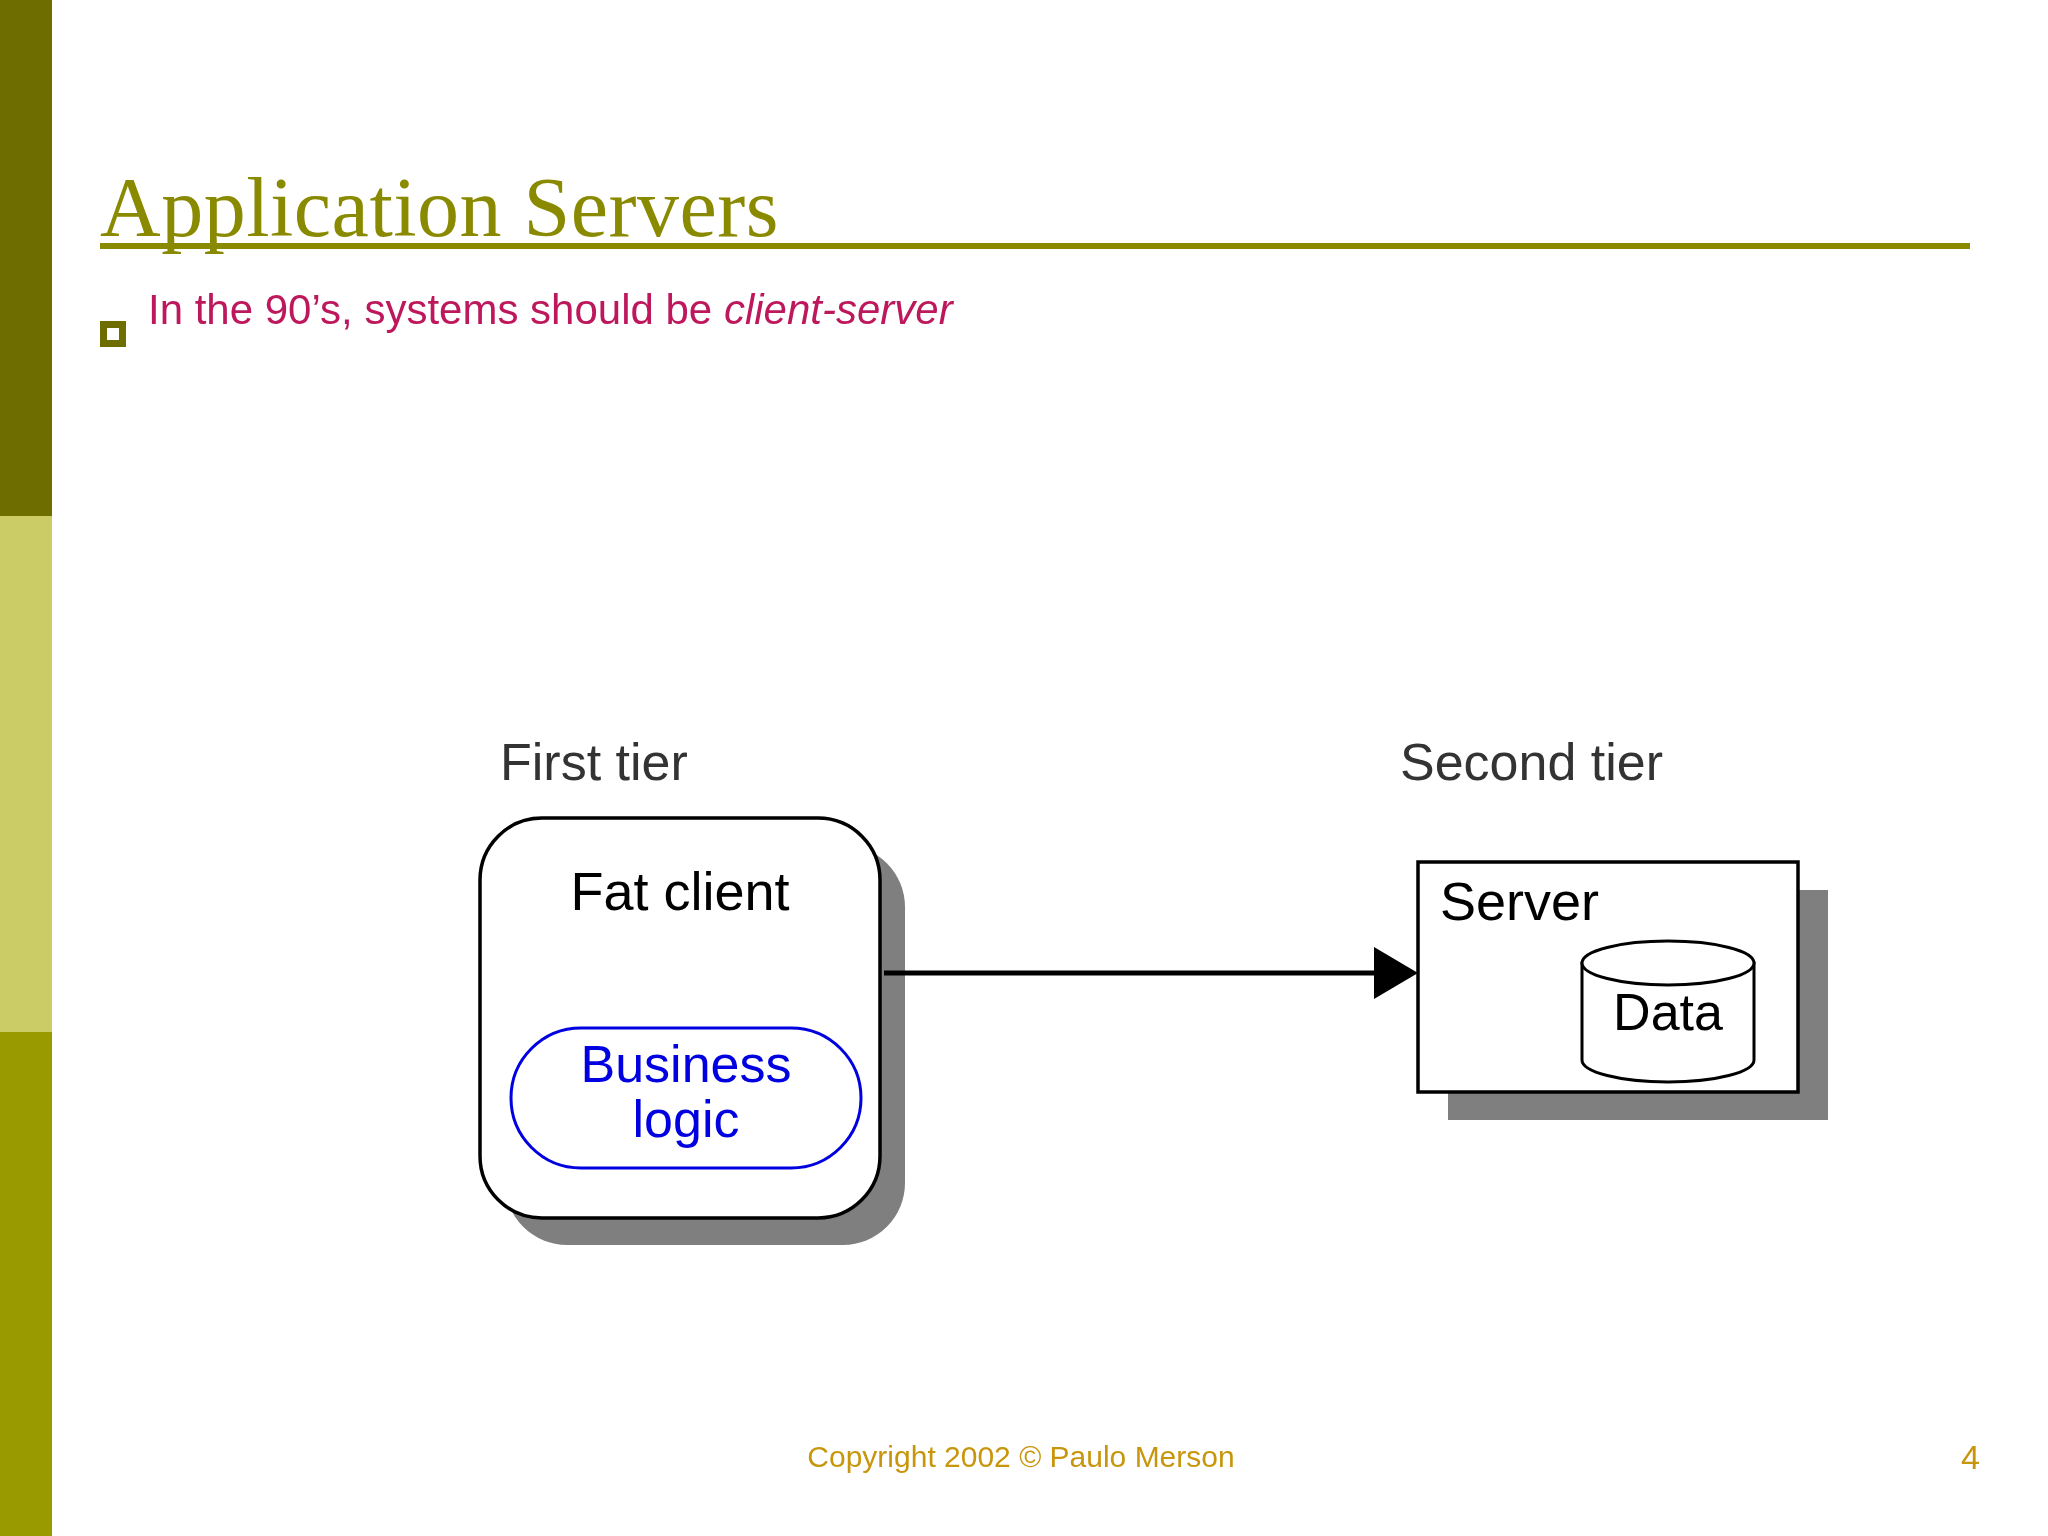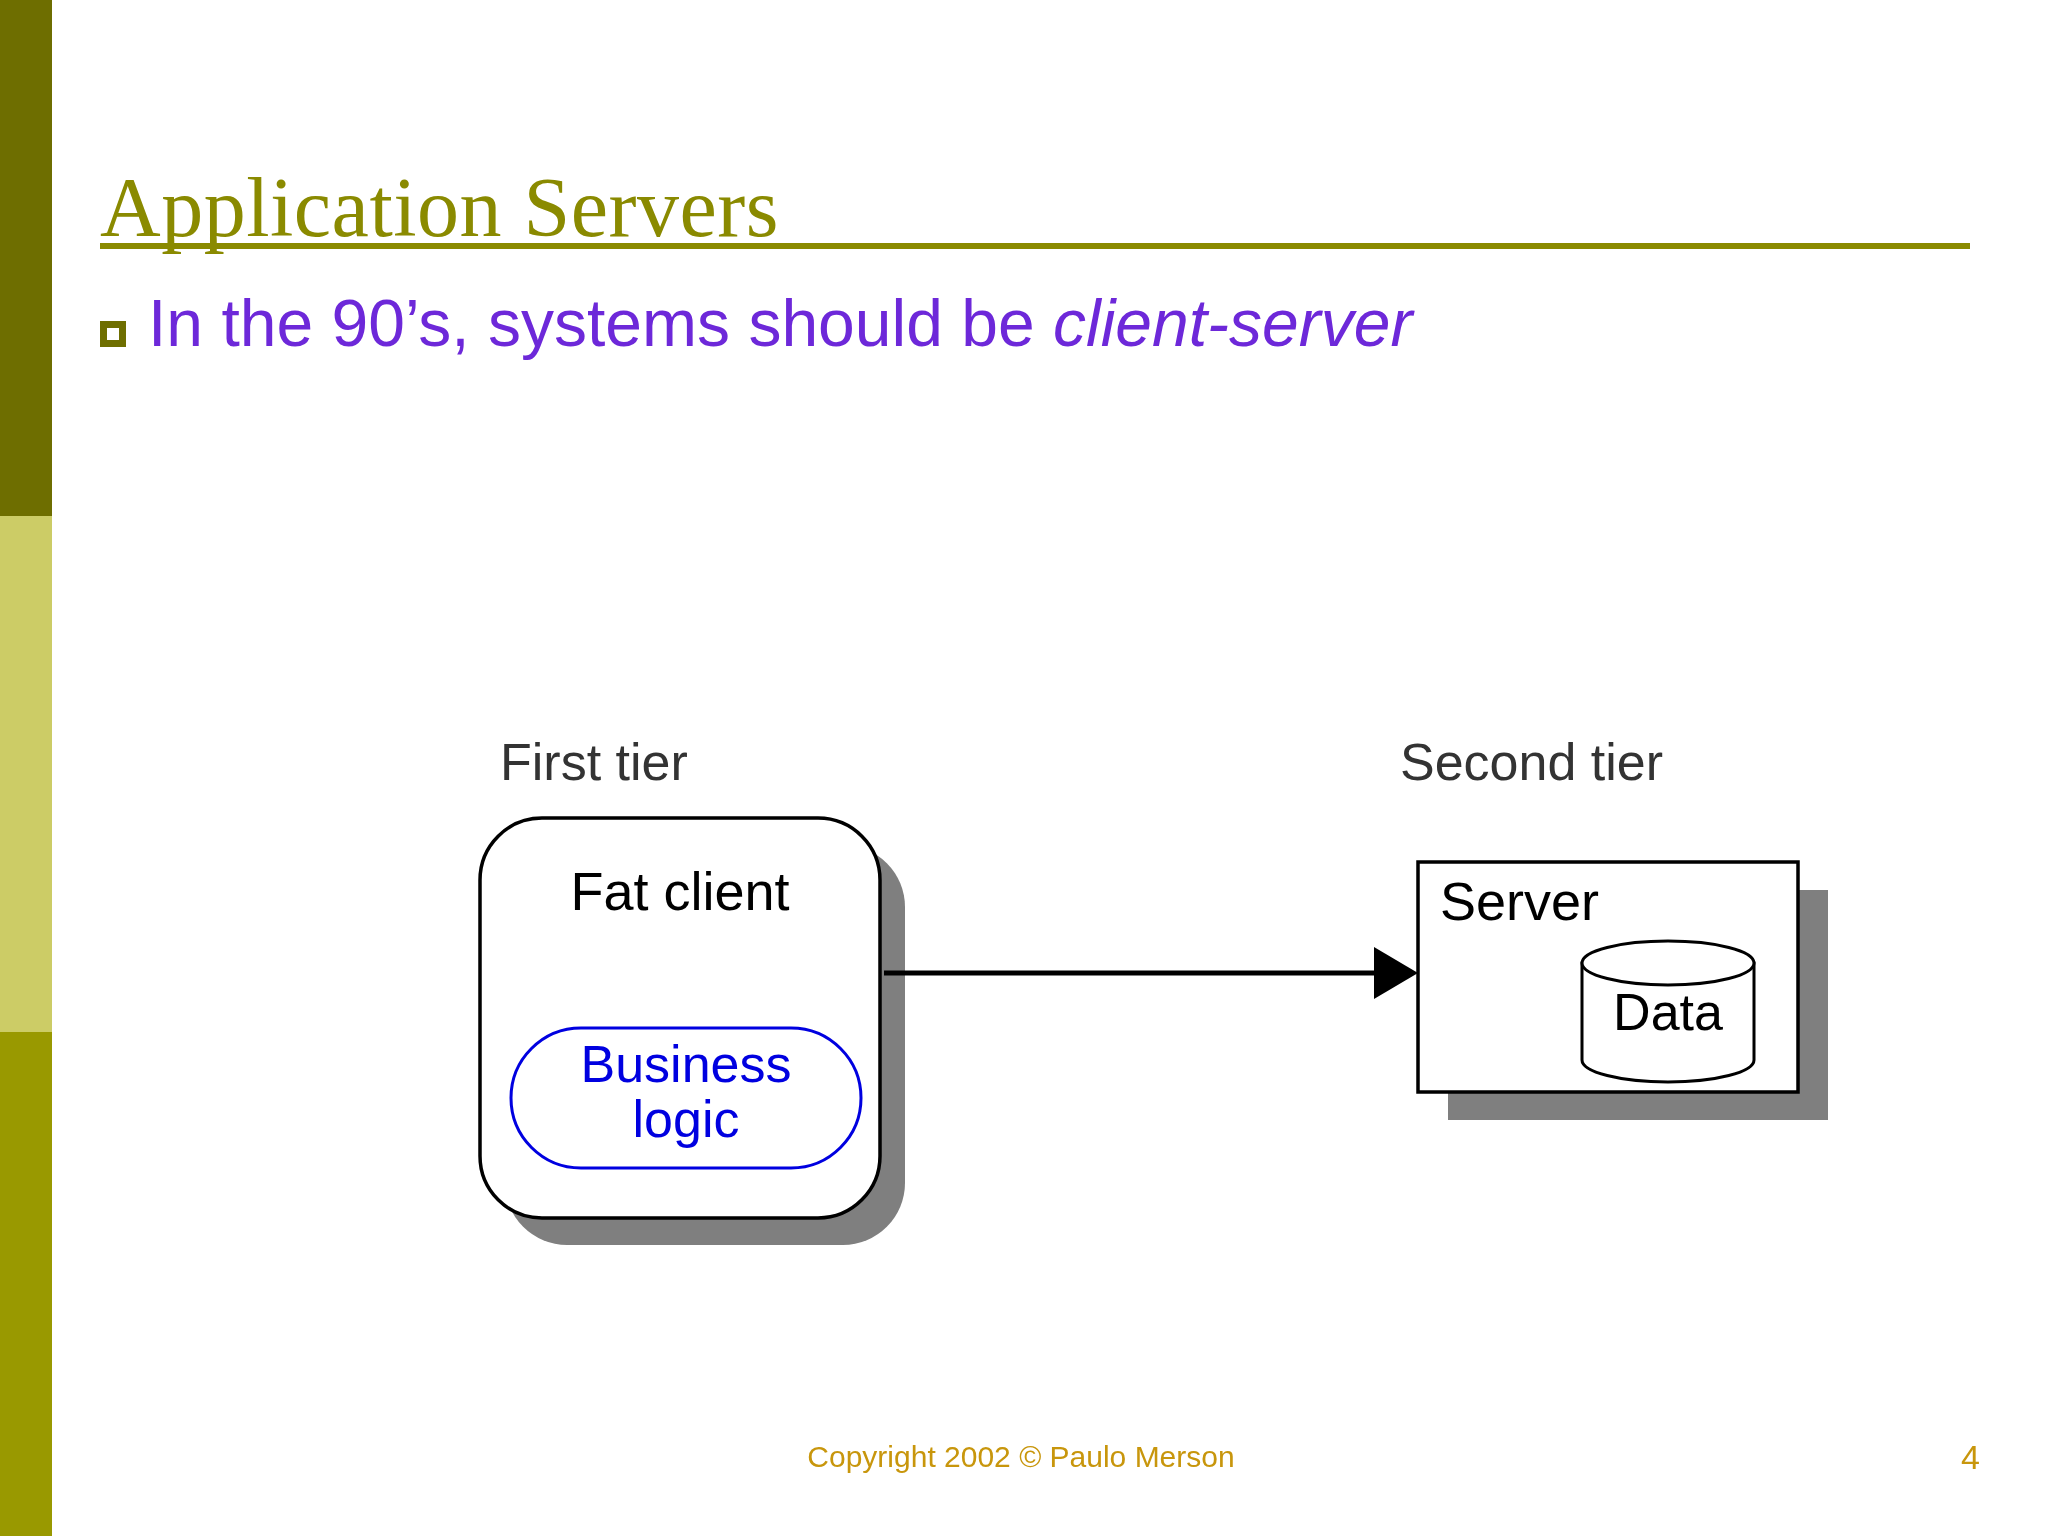--- a/index.html
+++ b/index.html
@@ -82,23 +82,23 @@
   .bullet-marker {
     flex: 0 0 auto;
     margin-top: 36px;
     width: 26px;
     height: 26px;
     box-sizing: border-box;
     border: 7px solid #6E6E00;
     background: #ffffff;
   }
   .bullet-text {
-    font-size: 66px;
+    font-size: 42px;
     line-height: 1.17;
-    color: #6d28d9;
+    color: #be185d;
     font-weight: 400;
   }
   .em {
     font-style: italic;
   }
 
   
   #diagram {
     position: absolute;
     left: 0;

